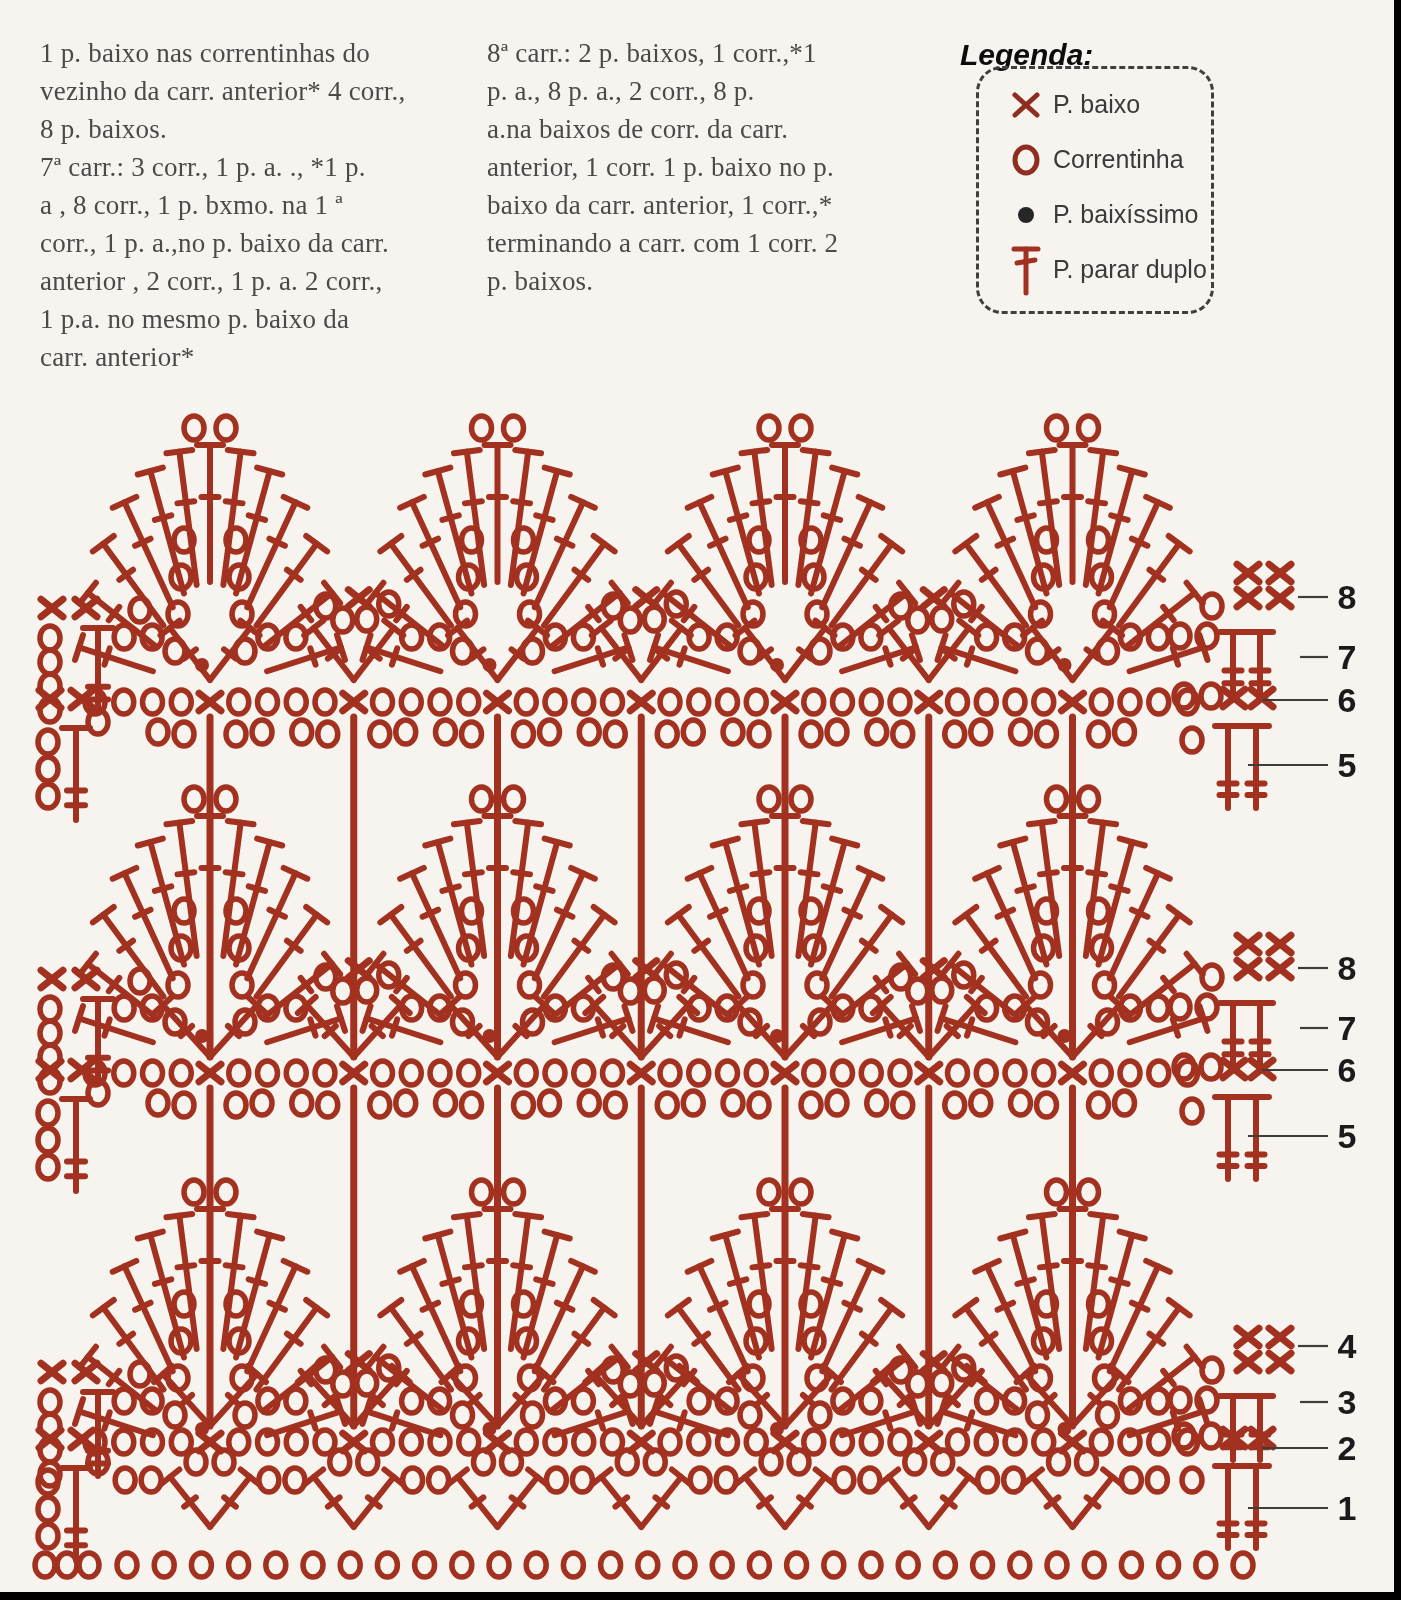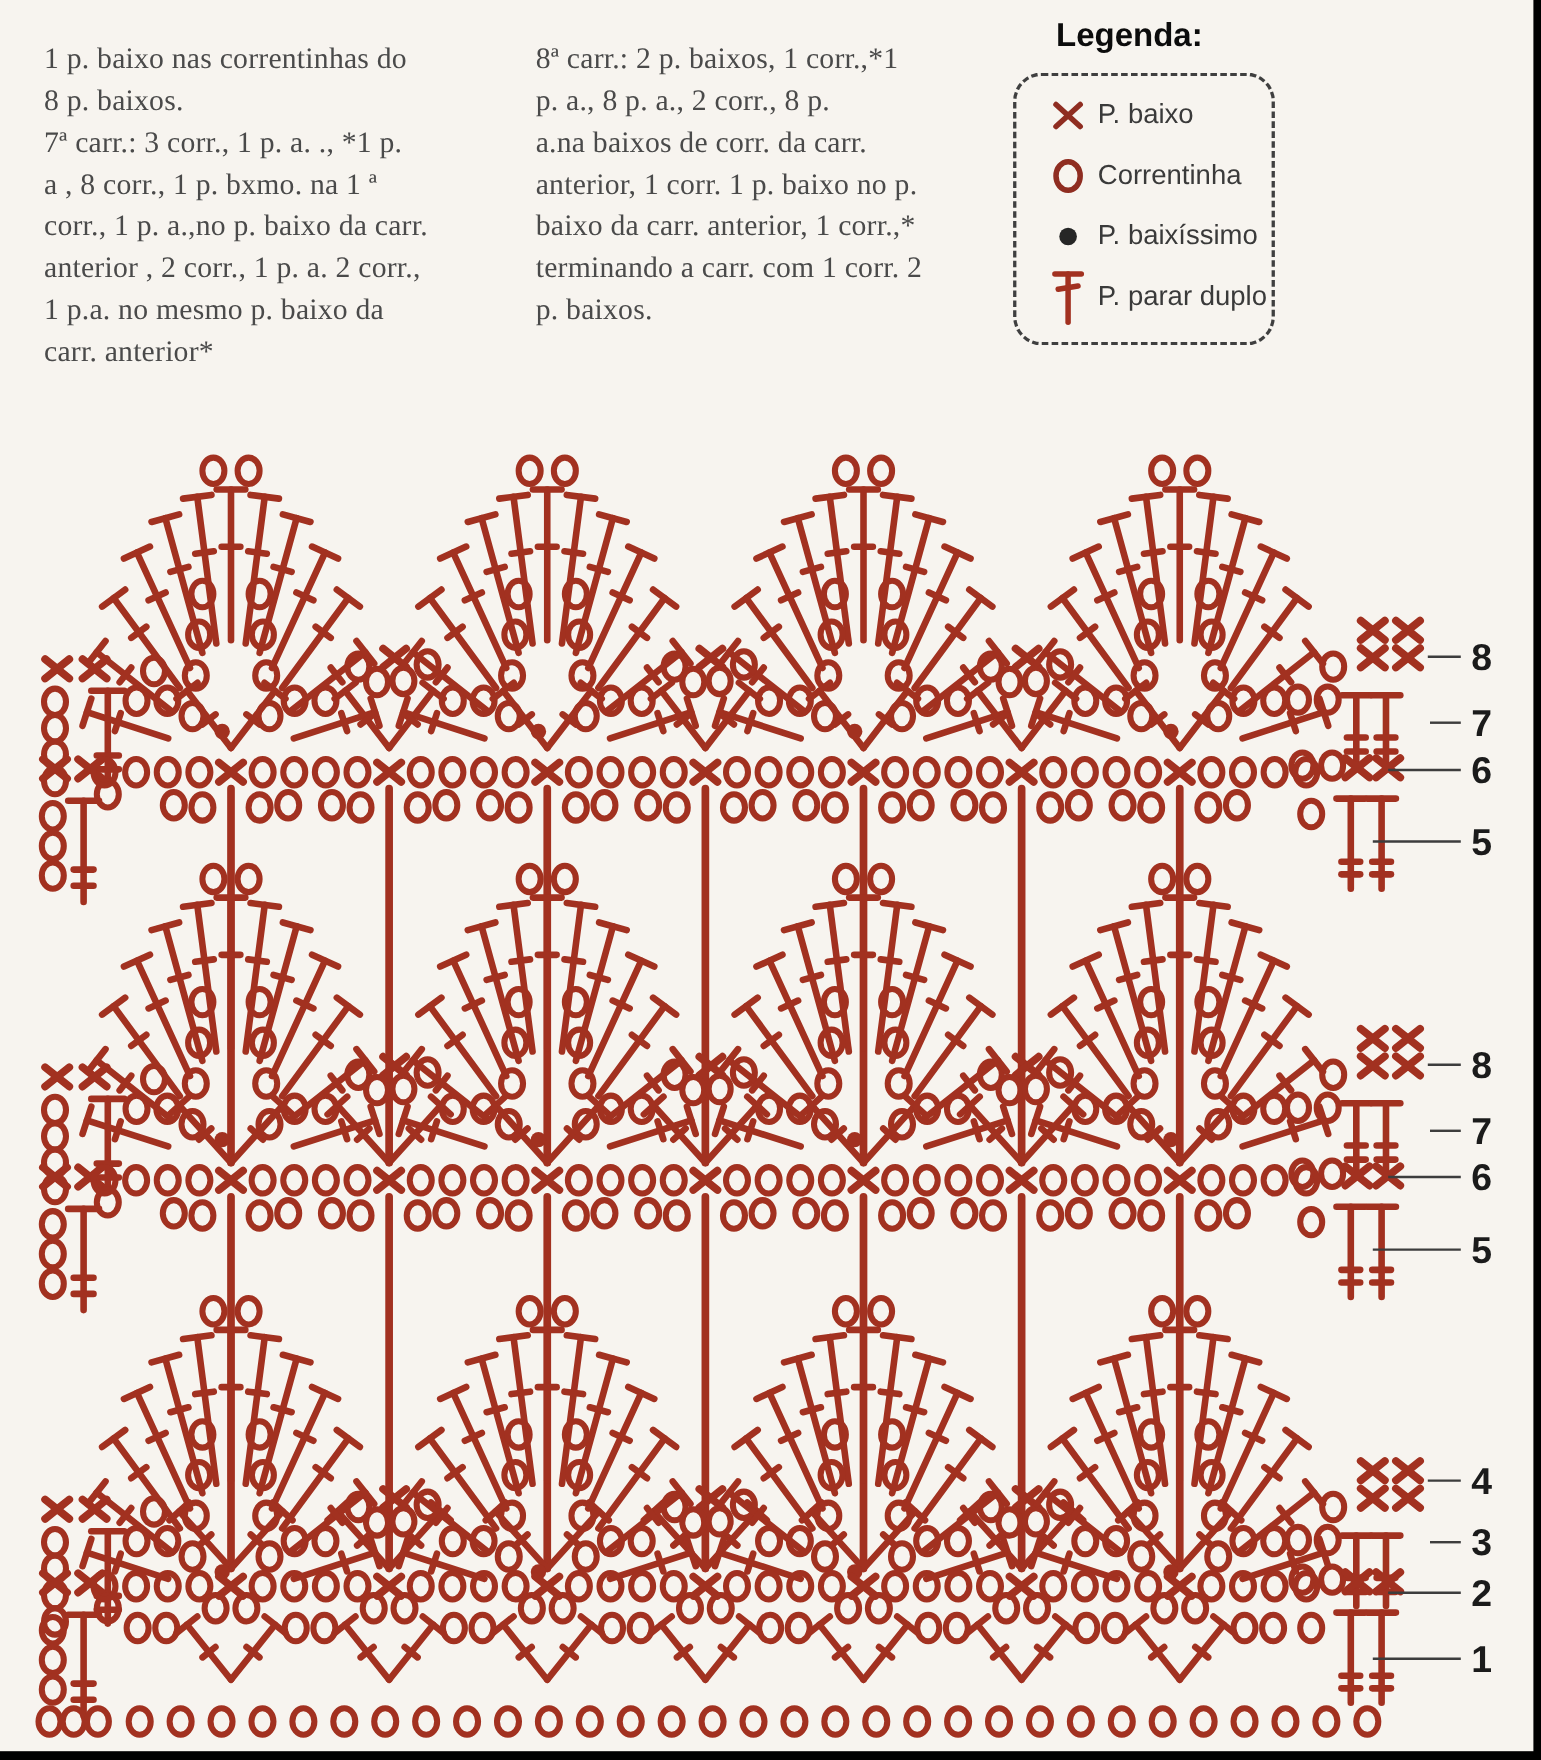--- a/index.html
+++ b/index.html
@@ -3,35 +3,36 @@
 <meta charset="utf-8">
 <style>
   html,body{margin:0;padding:0;}
   .page{position:relative;width:1401px;height:1600px;background:#f7f4ef;
         font-family:"Liberation Sans",sans-serif;overflow:hidden;}
   .col{position:absolute;top:34px;font-size:27px;line-height:38px;color:#4a4a4a;
        letter-spacing:0.2px;font-family:Liberation Serif, serif;}
   .col-left{left:40px;width:448px;}
   .col-right{left:487px;width:455px;}
   .iline{white-space:nowrap;}
-  .legend-title{position:absolute;left:960px;top:16px;font-size:30px;font-weight:bold;color:#0c0c0c;}
-  .legend-box{position:absolute;left:921px;top:66px;width:238px;height:248px;
+  .legend-title{position:absolute;left:960px;top:38px;font-size:30px;font-weight:bold;color:#0c0c0c;font-style:italic;}
+  .legend-box{position:absolute;left:976px;top:66px;width:238px;height:248px;
               border:3px dashed #3f3f3f;border-radius:26px;box-sizing:border-box;
               padding:8px 0 0 22px;background:transparent;}
   .legend-row{display:flex;align-items:center;height:55px;}
   .legend-sym{width:52px;display:flex;justify-content:center;align-items:center;}
   .legend-label{font-size:25px;color:#3a3a3a;}
   #diagram{position:absolute;left:0;top:0;pointer-events:none;}
 </style>
 </head>
 <body>
 
 <div class="page">
   <div class="col col-left">
       <div class="iline">1 p. baixo nas correntinhas do</div>
+      <div class="iline">vezinho da carr. anterior* 4 corr.,</div>
       <div class="iline">8 p. baixos.</div>
       <div class="iline">7ª carr.: 3 corr., 1 p. a. ., *1 p.</div>
       <div class="iline">a , 8 corr., 1 p. bxmo. na 1 ª</div>
       <div class="iline">corr., 1 p. a.,no p. baixo da carr.</div>
       <div class="iline">anterior , 2 corr., 1 p. a. 2 corr.,</div>
       <div class="iline">1 p.a. no mesmo p. baixo da</div>
       <div class="iline">carr. anterior*</div>
     </div>
   <div class="col col-right">
       <div class="iline">8ª carr.: 2 p. baixos, 1 corr.,*1</div>

